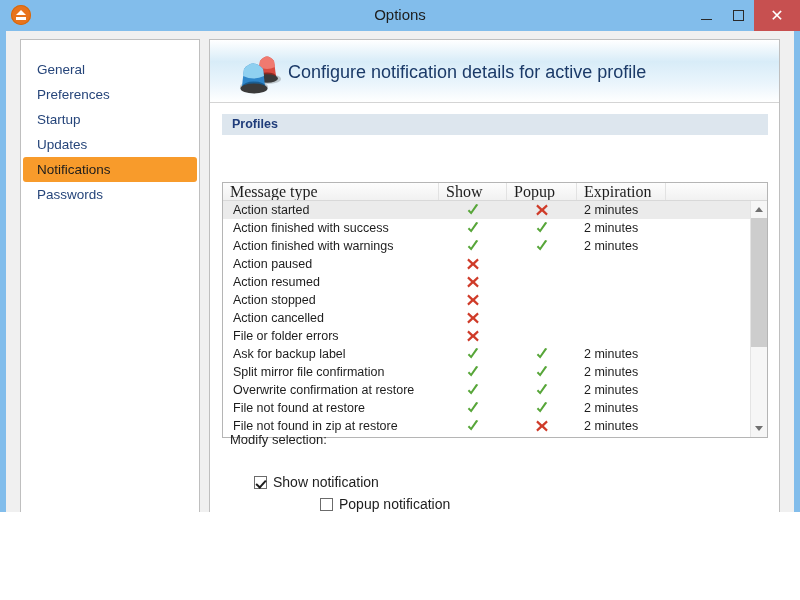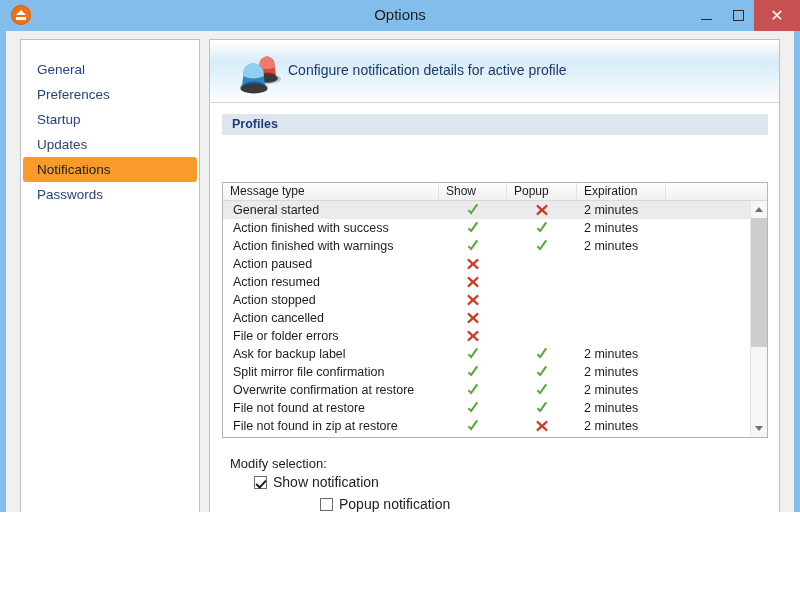--- a/index.html
+++ b/index.html
@@ -155,21 +155,21 @@
     border-bottom: 1px solid #d4d4d4;
   }
   .hdr-icon {
     position: absolute;
     left: 22px; top: 5px;
     width: 56px; height: 52px;
   }
   .hdr-title {
     position: absolute;
     left: 78px; top: 22px;
-    font-size: 14px;
+    font-size: 18px;
     color: #1b3a68;
     font-family: "Liberation Sans", sans-serif;
   }
 
   .group-bar {
     position: absolute;
     left: 12px; top: 74px;
     width: 546px; height: 21px;
     background: #dde6ee;
     box-sizing: border-box;
@@ -233,27 +233,27 @@
     overflow: hidden;
   }
   .list-head {
     display: flex;
     height: 18px;
     background: linear-gradient(to bottom, #fdfdfd, #f1f1f1);
     border-bottom: 1px solid #d8d8d8;
     box-sizing: border-box;
   }
   .hcell {
-    font-size: 12px;
+    font-size: 16px;
     color: #1d1d1d;
     line-height: 17px;
     padding-left: 7px;
     border-right: 1px solid #e2e2e2;
     box-sizing: border-box;
-    font-family: Liberation Sans, sans-serif;
+    font-family: Liberation Serif, serif;
     overflow: hidden;
     white-space: nowrap;
     cursor: default;
   }
   .col-0 { width: 216px; }
   .col-1 { width: 68px; }
   .col-2 { width: 70px; }
   .col-3 { width: 89px; }
   .col-4 { width: 85px; border-right: none; }
 
@@ -311,21 +311,20 @@
     cursor: default;
   }
 
   
   .modify-label {
     position: absolute;
     left: 20px; top: 392px;
     font-size: 13px;
     color: #1d1d1d;
     font-family: "Liberation Sans", sans-serif;
-    margin-top: 24px;
   }
   .cbrow {
     position: absolute;
     display: flex;
     align-items: center;
     cursor: default;
   }
   .cb-show { left: 44px; top: 434px; }
   .cb-popup { left: 62px; top: 456px; margin-left: 48px; }
   .cb-expire { left: 62px; top: 478px; text-decoration: underline; }
@@ -456,21 +455,21 @@
         <div class="list-wrap">
           <div class="list-head" id="list-head">
               <div class="hcell col-0">Message type</div>
               <div class="hcell col-1">Show</div>
               <div class="hcell col-2">Popup</div>
               <div class="hcell col-3">Expiration</div>
               <div class="hcell col-4"></div>
             </div>
           <div class="list-body" id="list-body">
               <div class="lrow sel">
-                <div class="cell c0">General started</div>
+                <div class="cell c0">Action started</div>
                 <div class="cell c1"><svg class="mark" viewBox="0 0 16 16">
                     <path d="M2 9 L6 13 L14 2 L11.6 1 L5.7 9.6 L3.6 7.4 Z" fill="#57a639"></path>
                   </svg></div>
                 <div class="cell c2"><svg class="mark" viewBox="0 0 16 16">
                     <path d="M3 1.6 L8 6.4 L13 1.6 L14.6 3.6 L10.2 8 L14.6 12.4 L13 14.4 L8 9.6 L3 14.4 L1.4 12.4 L5.8 8 L1.4 3.6 Z" fill="#cf3b29"></path>
                   </svg></div>
                 <div class="cell c3">2 minutes</div>
                 <div class="cell c4"></div>
               </div>
               <div class="lrow">

